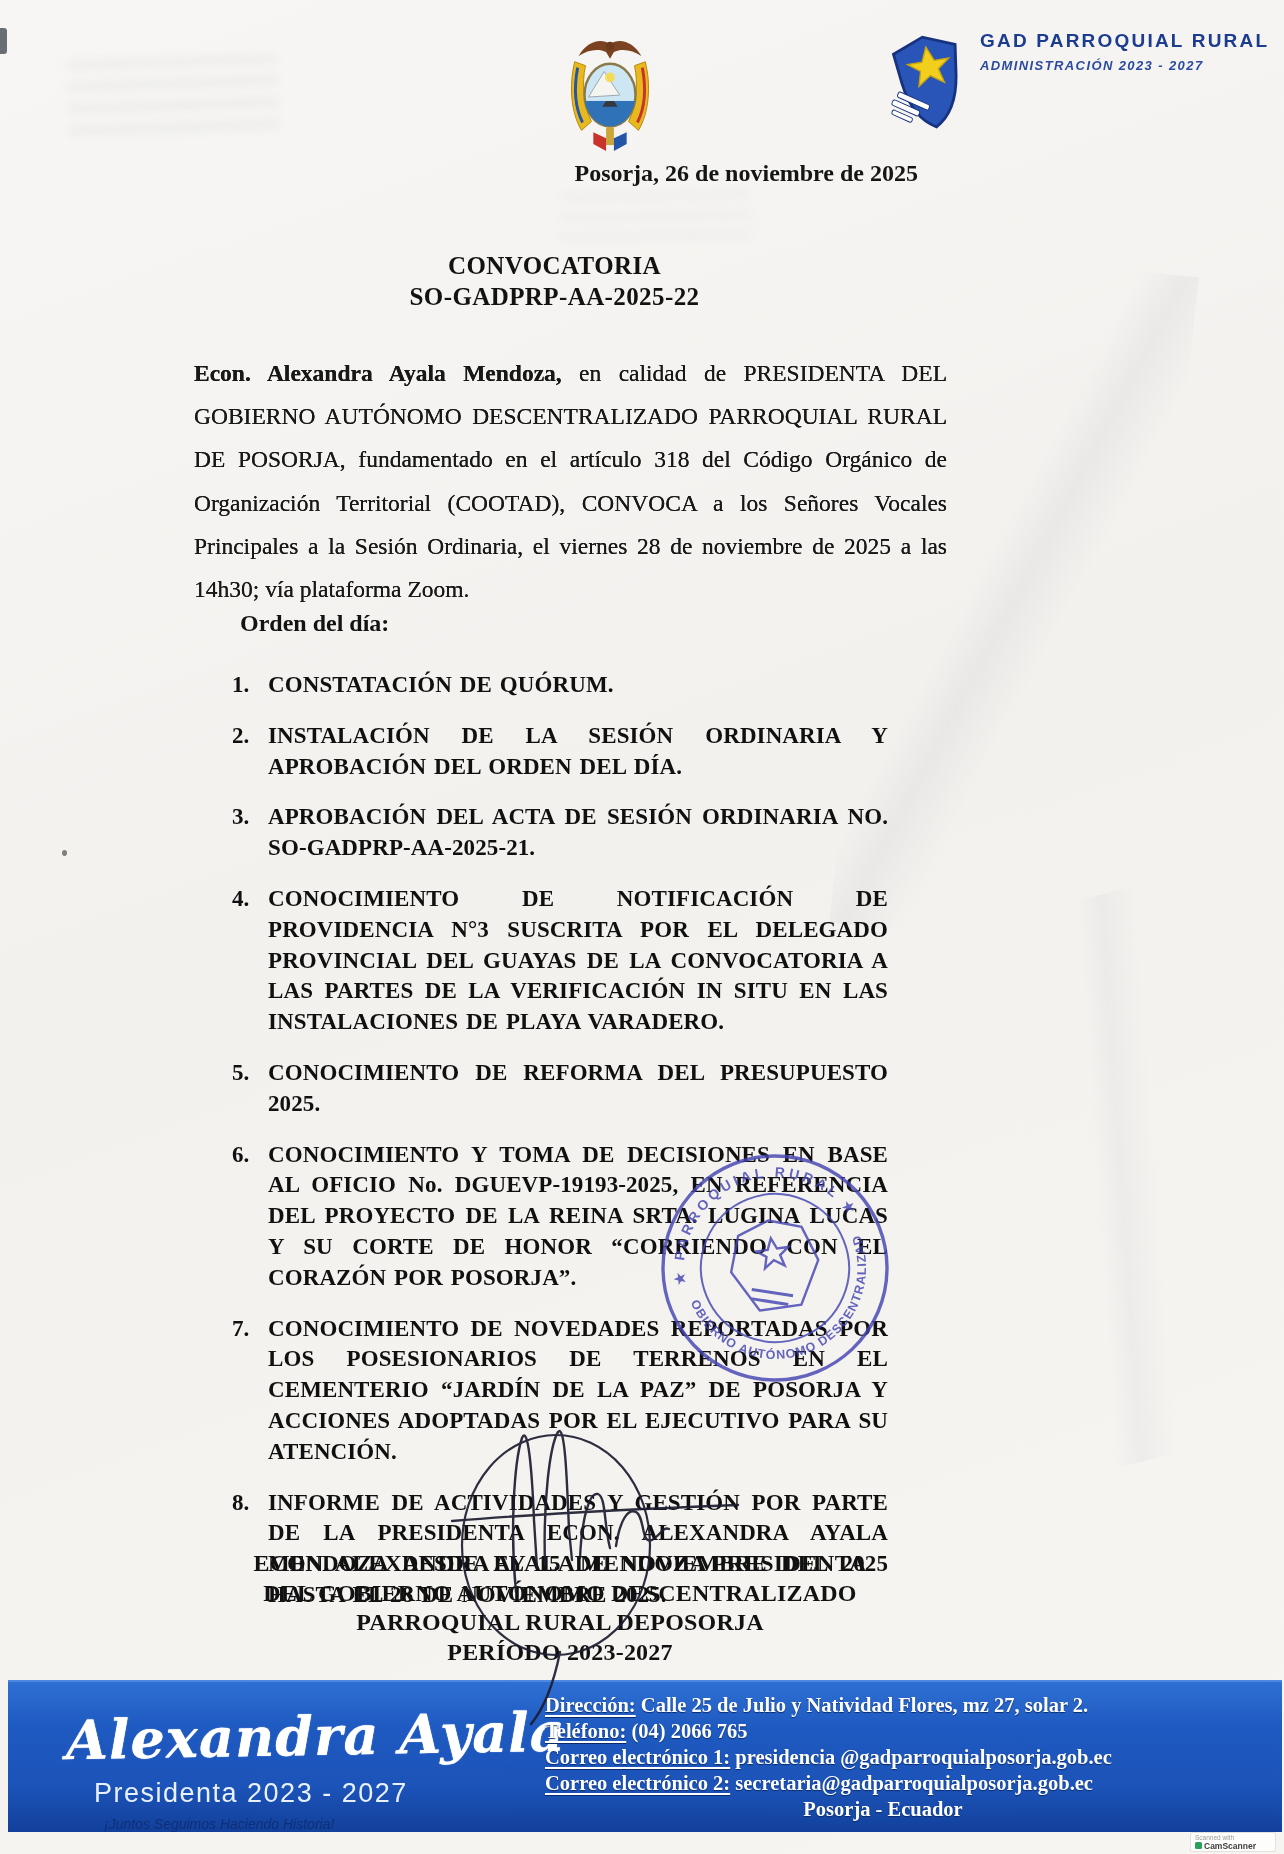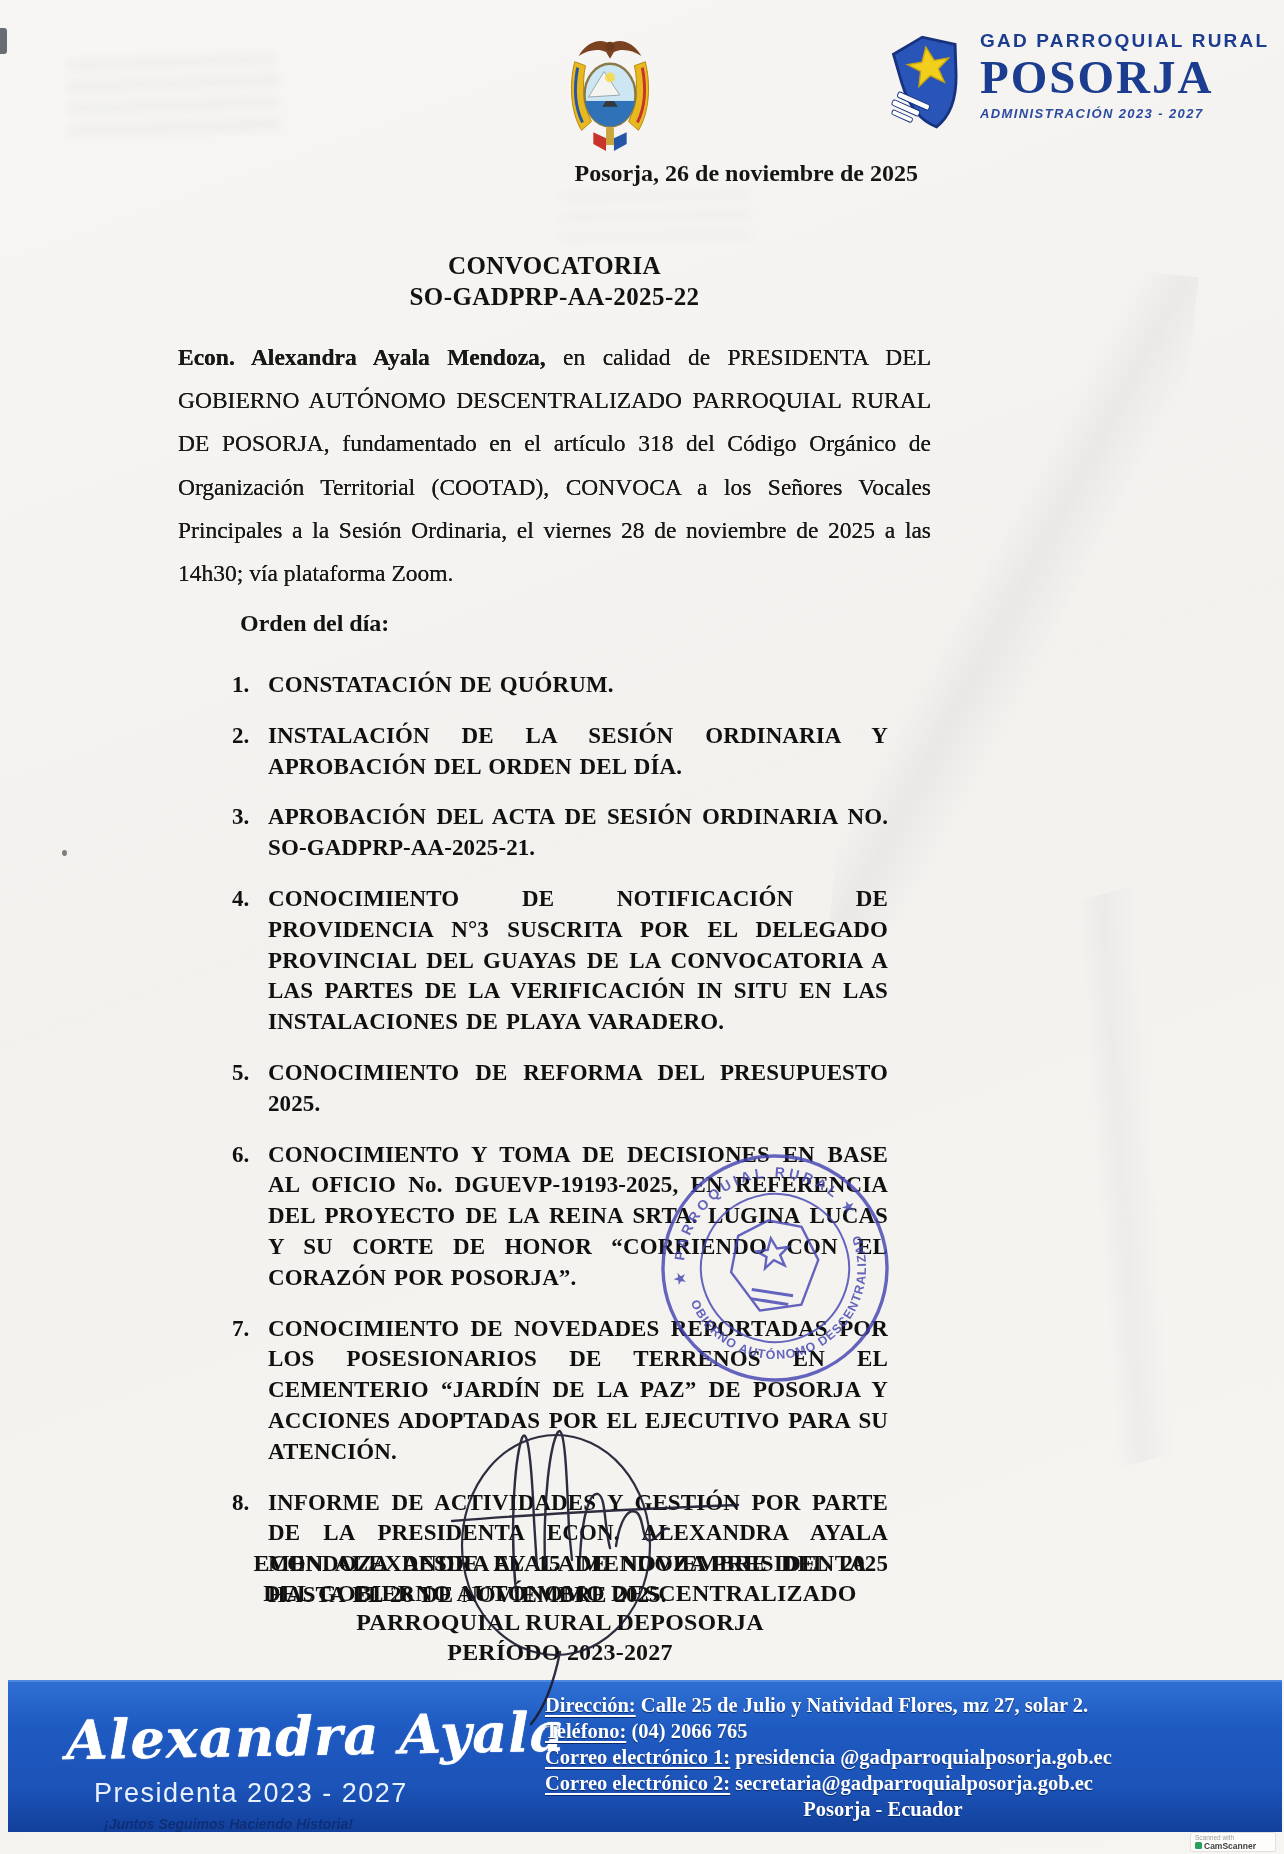--- a/index.html
+++ b/index.html
@@ -31,21 +31,21 @@
             letter-spacing:2px;color:#1c3c8f;white-space:nowrap;margin-top:2px;}
   .logo-bottom{font-family:"Liberation Sans",sans-serif;font-weight:bold;font-style:italic;font-size:13px;
             letter-spacing:1.4px;color:#2b4aa0;white-space:nowrap;margin-top:6px;}
 
   .date-line{position:absolute;left:178px;top:160px;width:740px;text-align:right;
              font-size:24px;font-weight:bold;color:#151515;}
 
   .title-block{position:absolute;left:178px;top:250px;width:753px;text-align:center;
              font-size:25px;font-weight:bold;color:#121212;line-height:31px;letter-spacing:.4px;}
 
-  .intro{position:absolute;left:178px;top:336px;width:753px;margin:0;
+  .intro{position:absolute;left:178px;top:336px;width:753px;margin:16px;
          font-size:23.5px;line-height:43.2px;color:#181818;text-align:justify;
          text-shadow:0 0 .4px currentColor;}
   .intro strong{font-weight:bold;}
 
   .orden-label{position:absolute;left:240px;top:610px;font-size:24px;font-weight:bold;color:#131313;}
 
   .agenda{position:absolute;left:232px;top:670px;width:656px;}
   .agenda .item{position:relative;padding-left:36px;margin-bottom:20px;
         font-size:23px;font-weight:bold;line-height:30.8px;color:#101010;
         text-align:justify;word-spacing:2px;letter-spacing:.1px;}
@@ -61,21 +61,21 @@
   .band{position:absolute;left:8px;right:2px;top:1680px;height:150px;z-index:3;
         background:linear-gradient(180deg,#2f6fd3 0%,#1e5ac1 30%,#1c53b8 70%,#12409b 100%);
         border-top:2px solid #4e87e0;overflow:hidden;}
   .script-name{position:absolute;left:58px;top:22px;
         font-family:"DejaVu Serif",serif;font-style:italic;font-weight:bold;
         font-size:54px;color:#ffffff;letter-spacing:1px;transform:rotate(-1deg);
         text-shadow:0 0 1px #fff;white-space:nowrap;}
   .script-sub{position:absolute;left:86px;top:96px;font-family:Liberation Sans, sans-serif;
         font-size:27px;color:#e9f1ff;letter-spacing:1.5px;white-space:nowrap;}
   .script-slogan{position:absolute;left:96px;top:134px;font-family:"Liberation Sans",sans-serif;
-        font-size:14px;font-weight:bold;font-style:italic;color:#0e2f77;white-space:nowrap;}
+        font-size:14px;font-weight:normal;font-style:italic;color:#0e2f77;white-space:nowrap;}
   .contact{position:absolute;left:537px;top:10px;width:676px;
         font-size:20.5px;font-weight:bold;color:#ffffff;line-height:26px;
         text-shadow:0 1px 1px #0a2a6b;}
   .contact .lbl{text-decoration:underline;text-underline-offset:3px;text-decoration-thickness:2px;}
   .contact .loc{text-align:center;}
 
   .camscan{position:absolute;right:8px;top:1832px;width:86px;height:20px;z-index:5;
         background:#fdfdfc;border:1px solid #e2e1de;border-radius:2px;
         display:flex;flex-direction:column;align-items:flex-start;justify-content:center;
         padding:1px 4px;box-sizing:border-box;font-family:"Liberation Sans",sans-serif;}
@@ -126,21 +126,20 @@
         <path transform="translate(47,40)" d="M0,-22 L6.5,-6.8 L22,-6.8 L9.5,2.6 L13.6,17.8 L0,8.4 L-13.6,17.8 L-9.5,2.6 L-22,-6.8 L-6.5,-6.8 Z" fill="#f2cf1d" stroke="#c9a40e" stroke-width="1.5"></path>
       </g>
       <g transform="rotate(24 26 86)" fill="#ffffff" stroke="#17327e" stroke-width="1">
         <rect x="6" y="72" width="36" height="6" rx="2"></rect>
         <rect x="4" y="82" width="31" height="6" rx="2"></rect>
         <rect x="8" y="92" width="23" height="5" rx="2"></rect>
       </g>
     </svg>
     <div class="logo-text">
       <div class="logo-top">GAD PARROQUIAL RURAL</div>
-      <div class="logo-brand">POSORJA</div>
       <div class="logo-bottom">ADMINISTRACIÓN 2023 - 2027</div>
     </div>
   </div>
 
   <div class="date-line">Posorja, 26 de noviembre de 2025</div>
 
   <div class="title-block">
     <div>CONVOCATORIA</div>
     <div>SO-GADPRP-AA-2025-22</div>
   </div>

